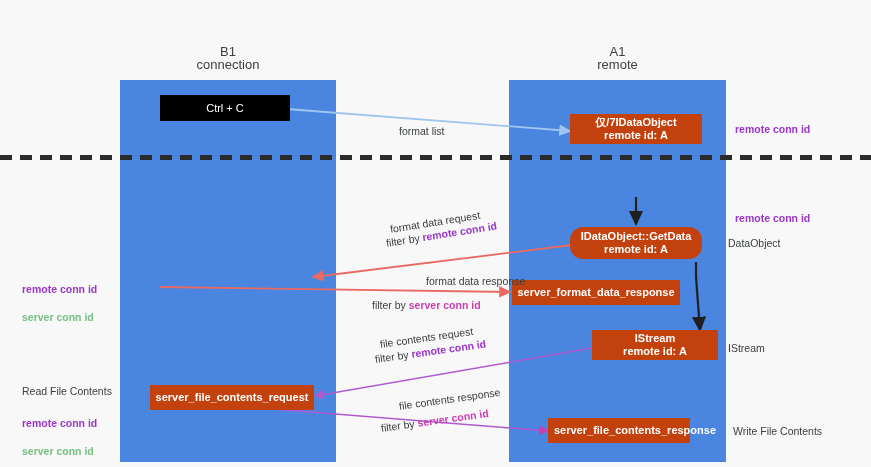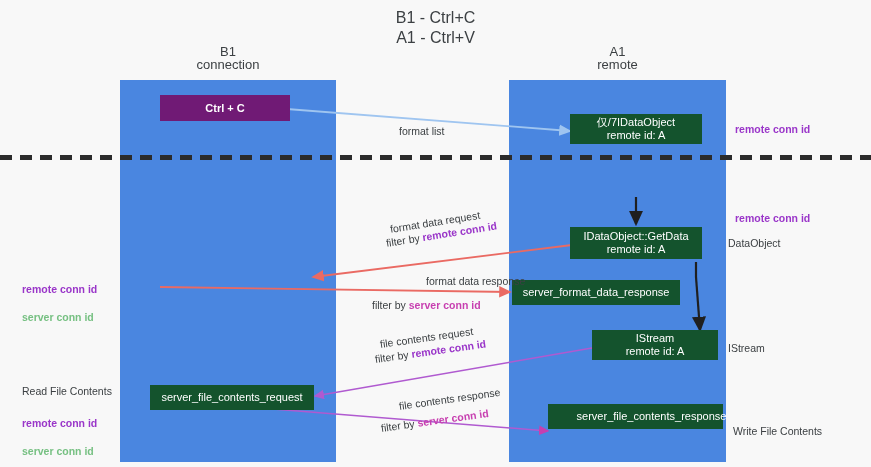--- a/index.html
+++ b/index.html
@@ -35,22 +35,22 @@
   .node{
     position:absolute;
     display:flex;align-items:center;justify-content:center;
     text-align:center;
     color:#ffffff;
     font-size:11px;line-height:13px;
     white-space:pre-line;
     box-sizing:border-box;
     padding:2px 4px;
   }
-  .green{background:#701a75;font-weight:bold;}
-  .orange{background:#14532d;}
+  .green{background:#000000;}
+  .orange{background:#c2410c;font-weight:bold;}
 
   
   #divider{
     position:absolute;left:0;top:155px;width:871px;height:5px;
     background:repeating-linear-gradient(to right,#2b2b2b 0 12px,transparent 12px 20px);
   }
 
   
   .side{
     position:absolute;font-size:10.5px;line-height:14px;
@@ -73,22 +73,20 @@
   .rot-a{transform:rotate(-9deg);transform-origin:left top;}
   .rot-b{transform:rotate(-8deg);transform-origin:left top;}
 
   svg#wires{position:absolute;left:0;top:0;width:871px;height:467px;pointer-events:none;}
 </style>
 </head>
 <body>
 
 <div id="stage">
 
-  <div class="title">B1 - Ctrl+C
-A1 - Ctrl+V</div>
 
   <div class="colhead" id="head-b1">B1
 connection</div>
   <div class="colhead" id="head-a1">A1
 remote</div>
 
   <div class="col" id="col-b1"></div>
   <div class="col" id="col-a1"></div>
 
   <svg id="wires" viewBox="0 0 871 467">
@@ -128,32 +126,32 @@
   </svg>
 
   <div id="divider"></div>
 
   <div class="node green" style="left:160px;top:95px;width:130px;height:26px;">Ctrl + C</div>
 
   <div class="node orange" style="left:570px;top:114px;width:132px;height:30px;">仅/7IDataObject
 remote id: A</div>
 
 
-  <div class="node orange" style="left:570px;top:227px;width:132px;height:32px;">IDataObject::GetData
+  <div class="node orange" style="left:570px;top:227px;width:132px;height:32px;border-radius:13px;">IDataObject::GetData
 remote id: A</div>
 
 
   <div class="node orange" style="left:512px;top:280px;width:168px;height:25px;">server_format_data_response</div>
 
   <div class="node orange" style="left:592px;top:330px;width:126px;height:30px;">IStream
 remote id: A</div>
 
   <div class="node orange" style="left:150px;top:385px;width:164px;height:25px;">server_file_contents_request</div>
 
-  <div class="node orange" style="left:548px;top:404px;width:175px;height:25px;padding-left:36px;">server_file_contents_response</div>
+  <div class="node orange" style="left:548px;top:418px;width:142px;height:25px;padding-left:36px;">server_file_contents_response</div>
 
   <div class="elabel" style="left:399px;top:101px;margin-top:23px;">format list</div>
 
   <div class="elabel rot-a" style="left:389px;top:222px;">
     <span>format data request</span>
   </div>
   <div class="elabel rot-a" style="left:385px;top:236px;">
     <span>filter by </span><b class="b-purple">remote conn id</b>
   </div>
 

